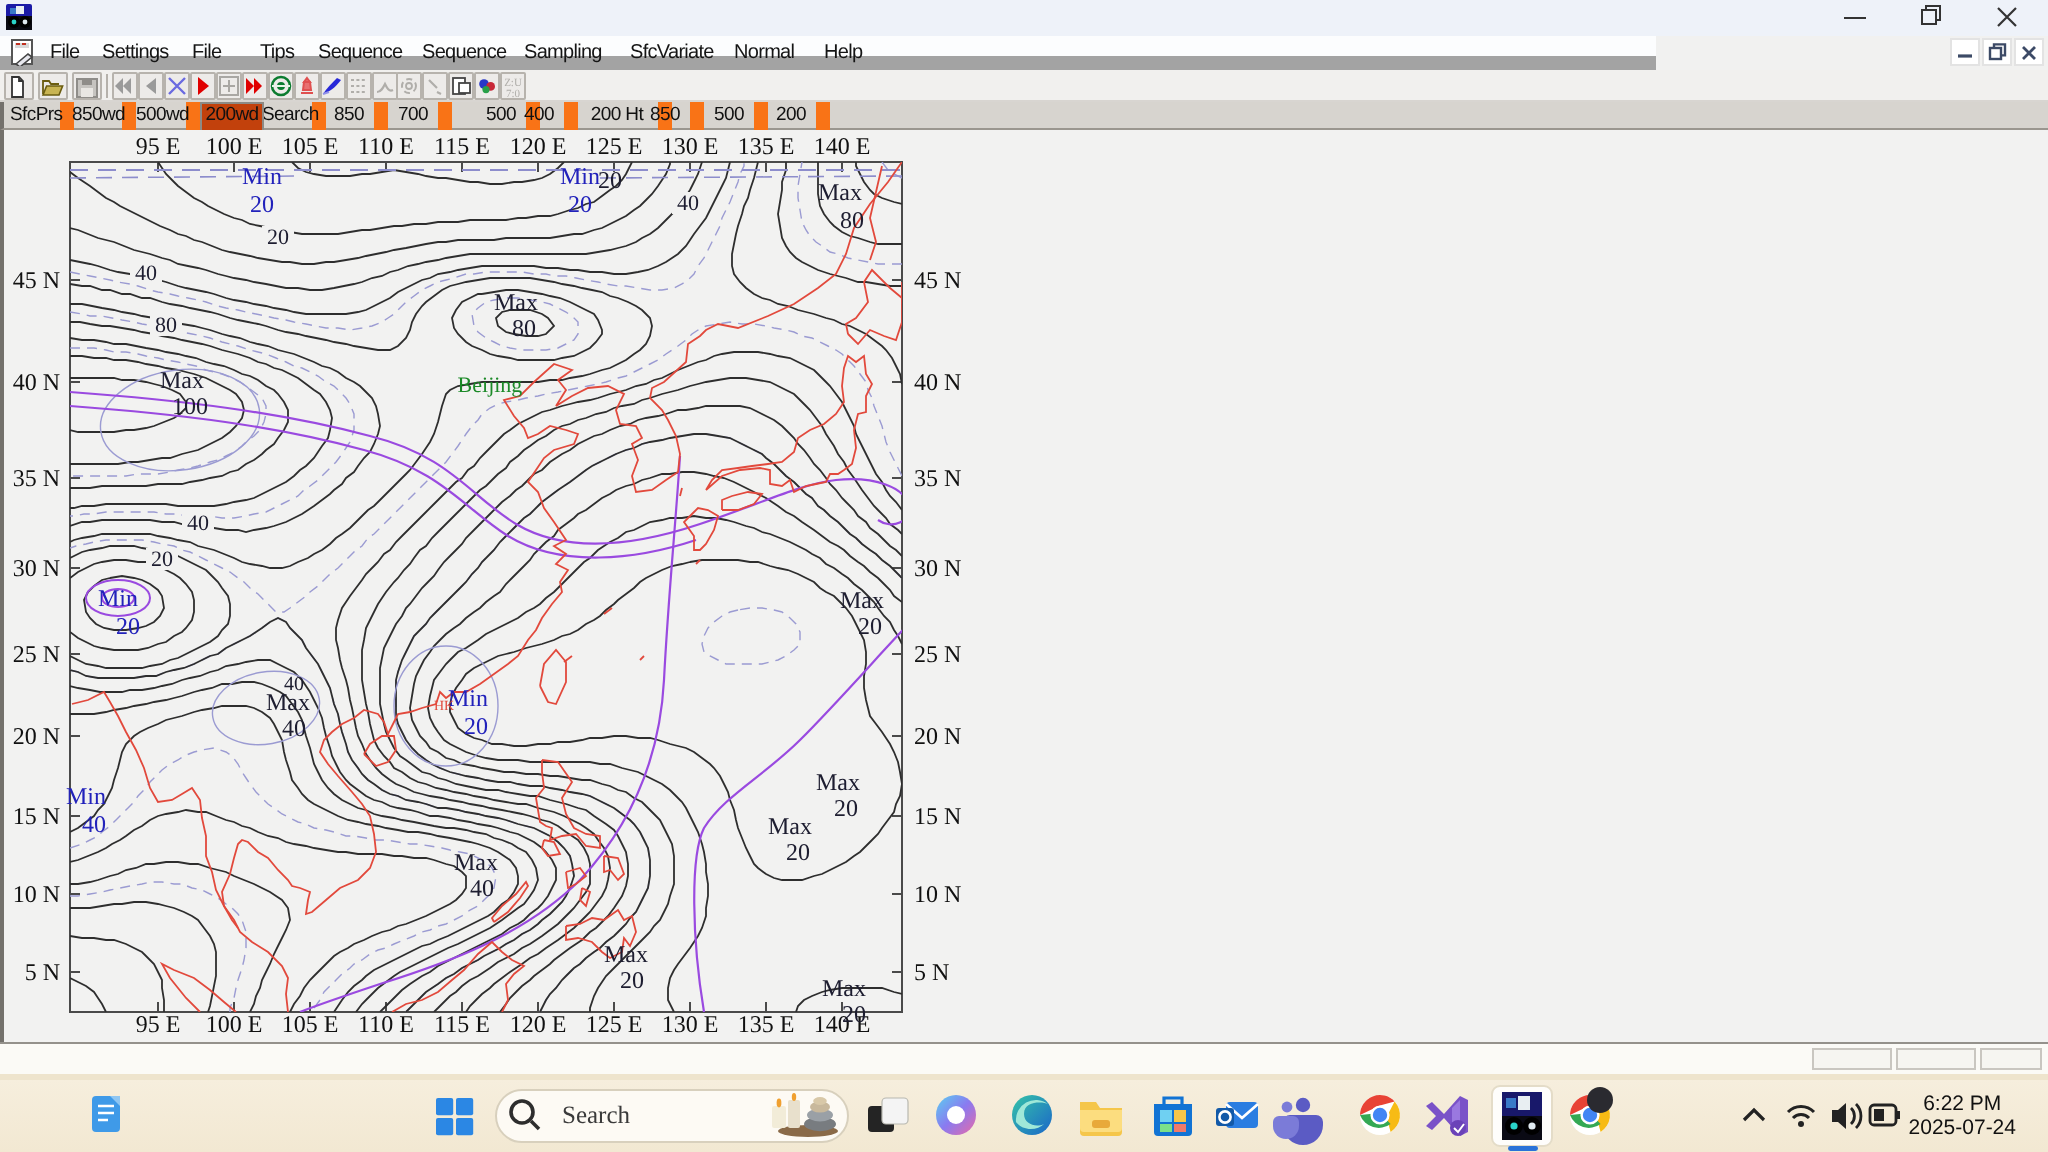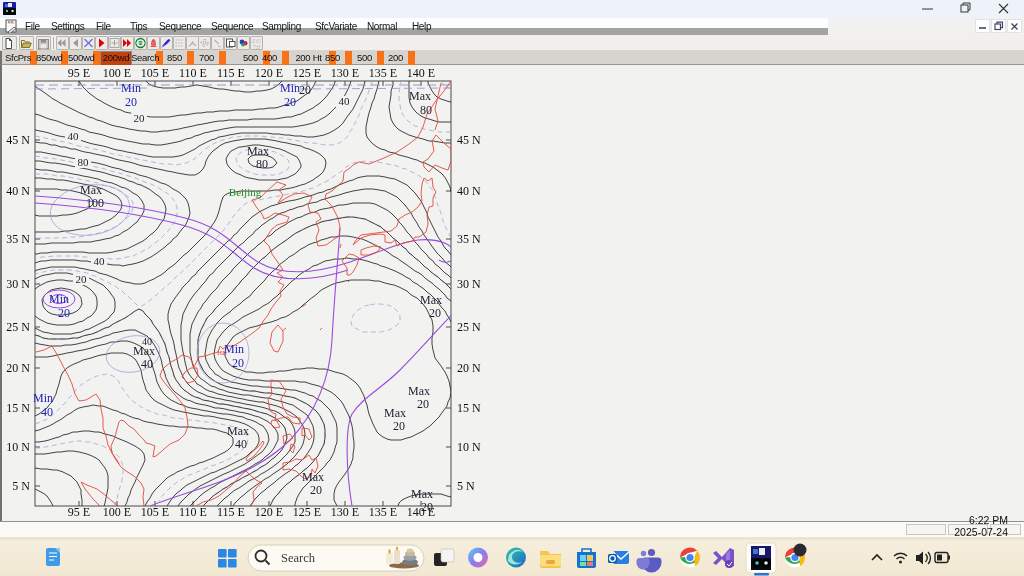--- a/index.html
+++ b/index.html
@@ -13,21 +13,21 @@
 .tb2{width:13px}
 #tabstrip{left:0;top:51px;width:1024px;height:14px;background:#d7d4cf;border-bottom:1px solid #9a968f;border-left:2px solid #74716c}
 .tab{position:absolute;top:0;height:14px;font-size:9.5px;letter-spacing:-0.3px;color:#111;text-align:center;line-height:14px;border-right:7px solid #f97316}
 .tabact{background:#c2410c;border:1px solid #8d8a85;border-bottom:none;line-height:11px;z-index:2}
 #client{left:0;top:65px;width:1024px;height:456px;background:#f2f2f1;border-left:2px solid #74716c}
 #statusbar{left:0;top:521px;width:1024px;height:16px;background:#fbfaf6;border-top:1px solid #94918b}
 #statustxt{position:absolute;left:3px;top:2px;font-size:10px;letter-spacing:-0.15px;color:#1b1b1b;white-space:nowrap}
 .scell{position:absolute;top:2px;height:11px;background:#f6f5f1;border:1px solid #c9c6c0}
 #beige{left:0;top:537px;width:1024px;height:3px;background:#eee4cd}
 #taskbar{left:0;top:540px;width:1024px;height:36px;background:linear-gradient(#f6eedd,#f2e8d2)}
-#traytime{position:absolute;right:16px;top:514px;font-size:10.5px;color:#111;text-align:right;line-height:12px}
+#traytime{position:absolute;right:16px;top:546px;font-size:10.5px;color:#111;text-align:center;line-height:12px}
 svg{position:absolute}
 svg text{font-family:"Liberation Serif",serif}
 </style></head><body>
 
 <div class="abs" id="titlebar">
 <svg style="left:3px;top:2px" width="14" height="14" viewBox="0 0 14 14">
 <rect x="0" y="0" width="13" height="13" rx="1" fill="#1a1aa6"></rect>
 <rect x="0" y="6" width="13" height="7" fill="#0a0a12"></rect>
 <circle cx="4" cy="9" r="3" fill="#000"></circle>
       <circle cx="9.5" cy="9" r="3" fill="#000"></circle>

